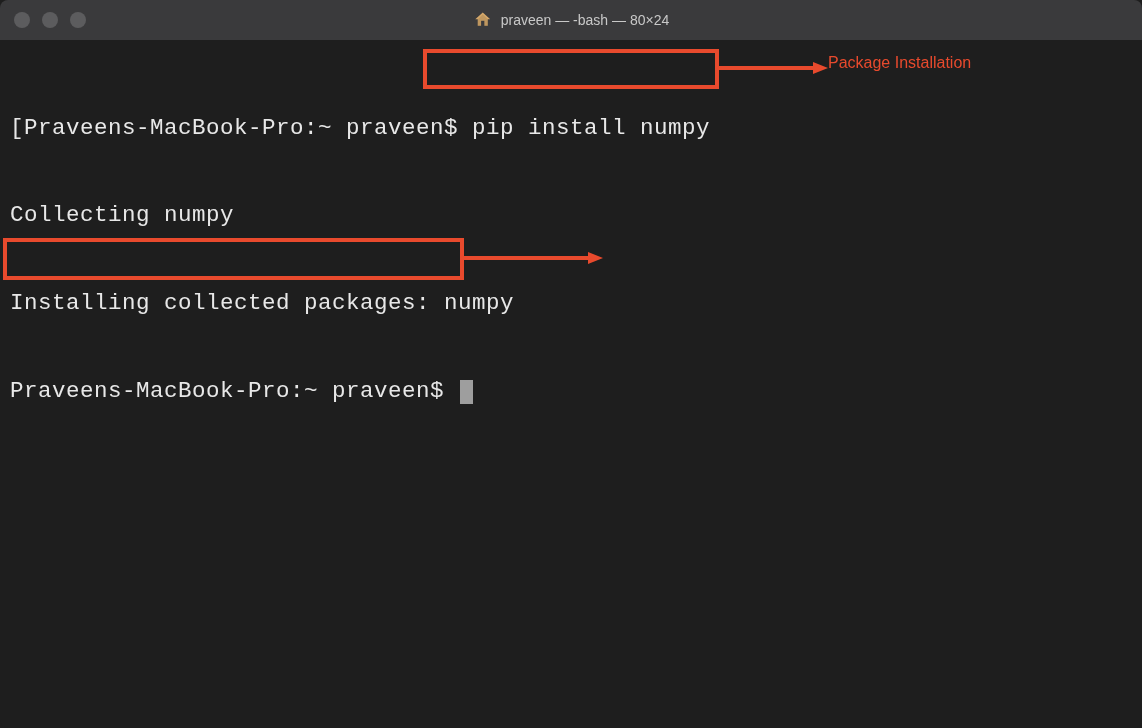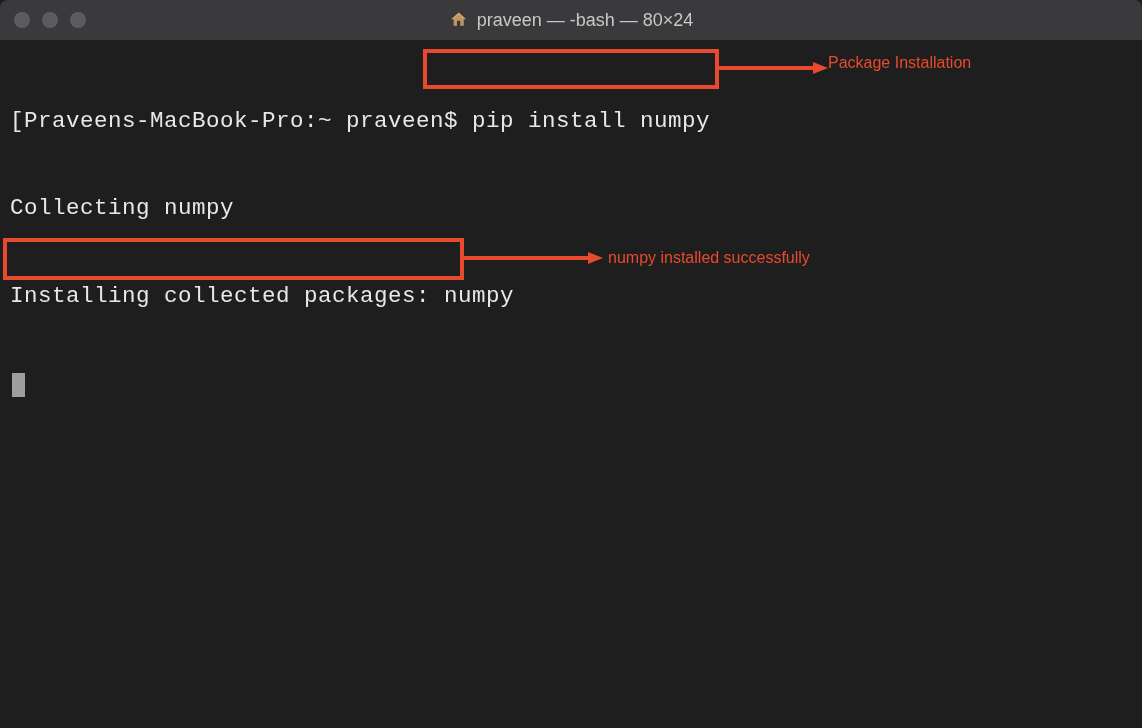--- a/index.html
+++ b/index.html
@@ -40,39 +40,40 @@
       height: 16px;
       border-radius: 50%;
       background: #5c5c5e;
     }
     .title-text {
       position: absolute;
       left: 50%;
       transform: translateX(-50%);
       color: #c8c8c8;
       font-family: -apple-system, BlinkMacSystemFont, "Helvetica Neue", sans-serif;
-      font-size: 18px;
+      font-size: 14px;
       display: flex;
       align-items: center;
       gap: 8px;
     }
     .home-icon {
       width: 20px;
       height: 20px;
       display: inline-block;
     }
     .terminal-body {
       padding: 8px 10px;
       color: #e8e8e8;
       font-size: 22.5px;
       line-height: 1.3;
       white-space: pre-wrap;
       word-break: break-all;
       letter-spacing: 0.5px;
       position: relative;
+      margin-top: 7px;
     }
     .line {
       position: relative;
     }
     .cursor {
       display: inline-block;
       width: 13px;
       height: 24px;
       background: #9e9e9e;
       vertical-align: text-bottom;
@@ -142,31 +143,30 @@
         </svg>
       </span>
       <span>praveen — -bash — 80×24</span>
     </div>
   </div>
 
   <div class="terminal-body">
     <div class="line"><span>[Praveens-MacBook-Pro:~ praveen$ </span><span>pip install numpy</span></div>
     <div class="line">Collecting numpy</div>
     <div class="line">Installing collected packages: numpy</div>
-    <div class="line"><span class="cursor"></span></div>
+    <div class="line"><span>Praveens-MacBook-Pro:~ praveen$ </span><span class="cursor"></span></div>
   </div>
 
   <div class="highlight-box-1"></div>
   <div class="highlight-box-2"></div>
 
   <svg class="arrow" style="top:58px; left:718px;" width="110" height="20">
     <line class="arrow-line" x1="0" y1="10" x2="95" y2="10"></line>
     <polygon class="arrow-head" points="95,4 110,10 95,16"></polygon>
   </svg>
 
   <svg class="arrow" style="top:248px; left:463px;" width="140" height="20">
     <line class="arrow-line" x1="0" y1="10" x2="125" y2="10"></line>
     <polygon class="arrow-head" points="125,4 140,10 125,16"></polygon>
   </svg>
 
   <div class="annotation annotation-1">Package Installation</div>
-  <div class="annotation annotation-2">numpy installed successfully</div>
 </div>
 
 </body></html>

